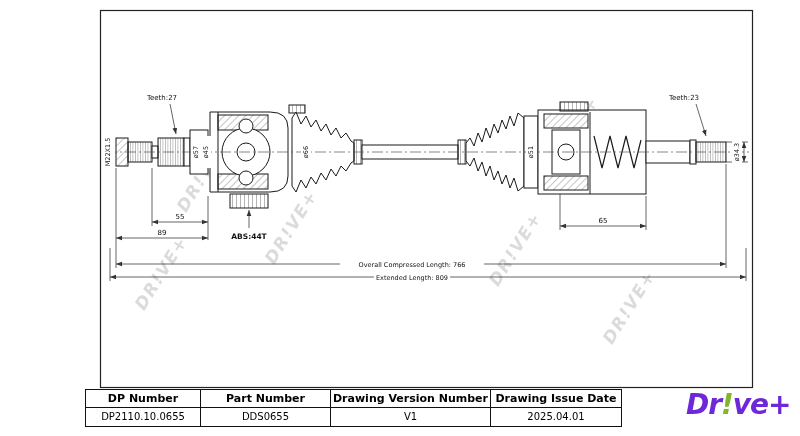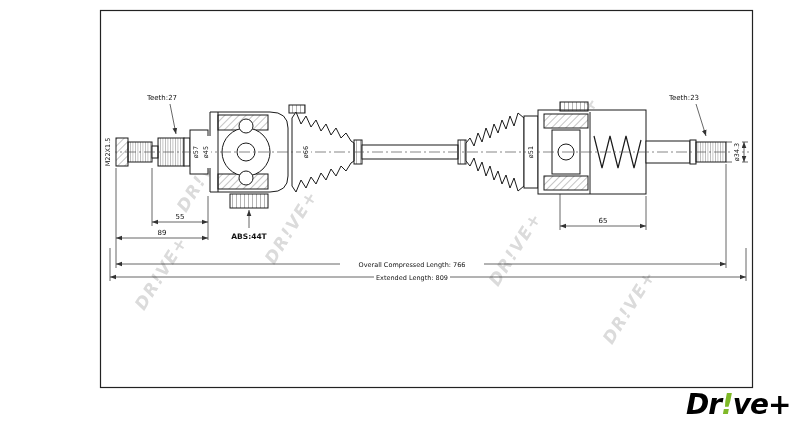--- a/index.html
+++ b/index.html
@@ -12,21 +12,21 @@
   .wm  { font-size:17px; font-weight:bold; font-style:italic; fill:#dbdbdb; letter-spacing:1.5px; }
   .titleblock { position:absolute; left:85px; top:389px; display:grid;
                 grid-template-columns:115px 130px 160px 130px; border:1.5px solid #111; background:#fff; }
   .titleblock .cell { height:18px; line-height:17px; text-align:center; border-right:1px solid #111;
                       white-space:nowrap; overflow:hidden; }
   .titleblock .cell:nth-child(4n) { border-right:none; }
   .titleblock .head { font-weight:bold; font-size:11px; border-bottom:1px solid #111; }
   .titleblock .val  { font-size:10px; }
   .logo { position:absolute; left:686px; top:388px; font-style:italic; font-weight:800;
           font-size:28px; letter-spacing:-1px; white-space:nowrap; }
-  .logo .o { color:#000000; }
+  .logo .o { color:#6d28d9; }
   .logo .g { color:#7FB928; }
 </style>
 </head>
 <body>
 
 <div class="stage">
 
   <svg width="800" height="436" viewBox="0 0 800 436">
     <defs>
       <pattern id="hatch" width="5" height="5" patternUnits="userSpaceOnUse" patternTransform="rotate(45)">
@@ -153,19 +153,29 @@
       <text class="t7" x="180" y="219" text-anchor="middle">55</text>
       <text class="t7" x="162" y="235" text-anchor="middle">89</text>
       <text class="t7" x="603" y="223" text-anchor="middle">65</text>
       <text class="abs" x="249" y="239" text-anchor="middle">ABS:44T</text>
       <text class="t65" x="412" y="266.5" text-anchor="middle">Overall Compressed Length: 766</text>
       <text class="t65" x="412" y="279.5" text-anchor="middle">Extended Length: 809</text>
     </g>
   </svg>
 
   
+  <div class="titleblock">
+    <div class="cell head">DP Number</div>
+    <div class="cell head">Part Number</div>
+    <div class="cell head">Drawing Version Number</div>
+    <div class="cell head">Drawing Issue Date</div>
+    <div class="cell val">DP2110.10.0655</div>
+    <div class="cell val">DDS0655</div>
+    <div class="cell val">V1</div>
+    <div class="cell val">2025.04.01</div>
+  </div>
 
   
   <div class="logo">
     <span class="o">Dr</span><span class="g">!</span><span class="o">ve+</span>
   </div>
 
 </div>
 
 </body></html>

